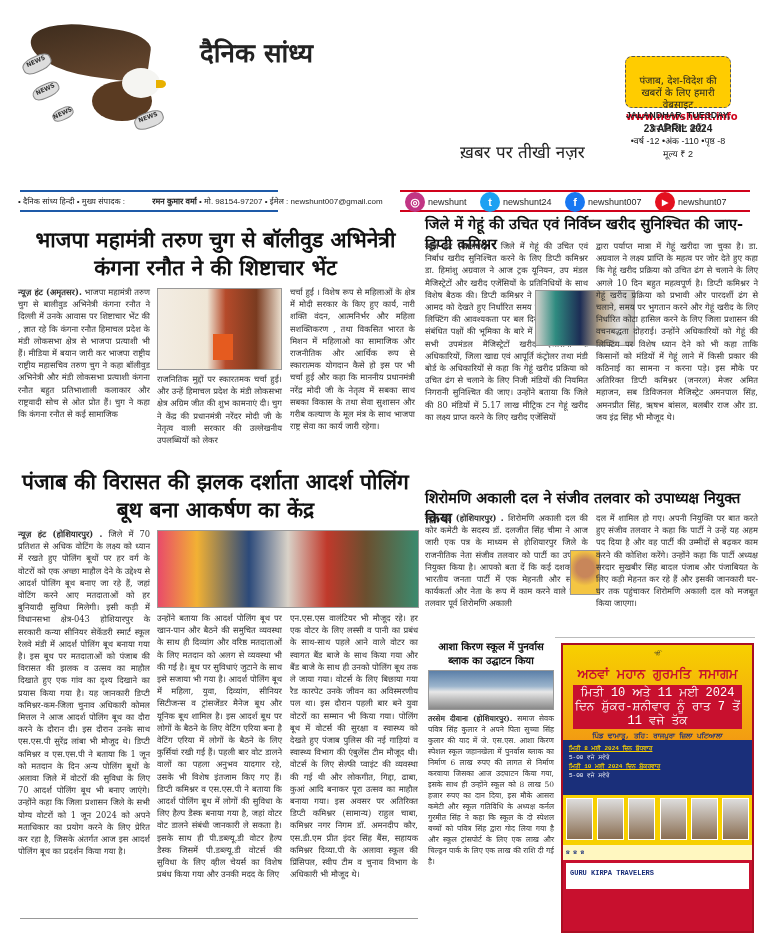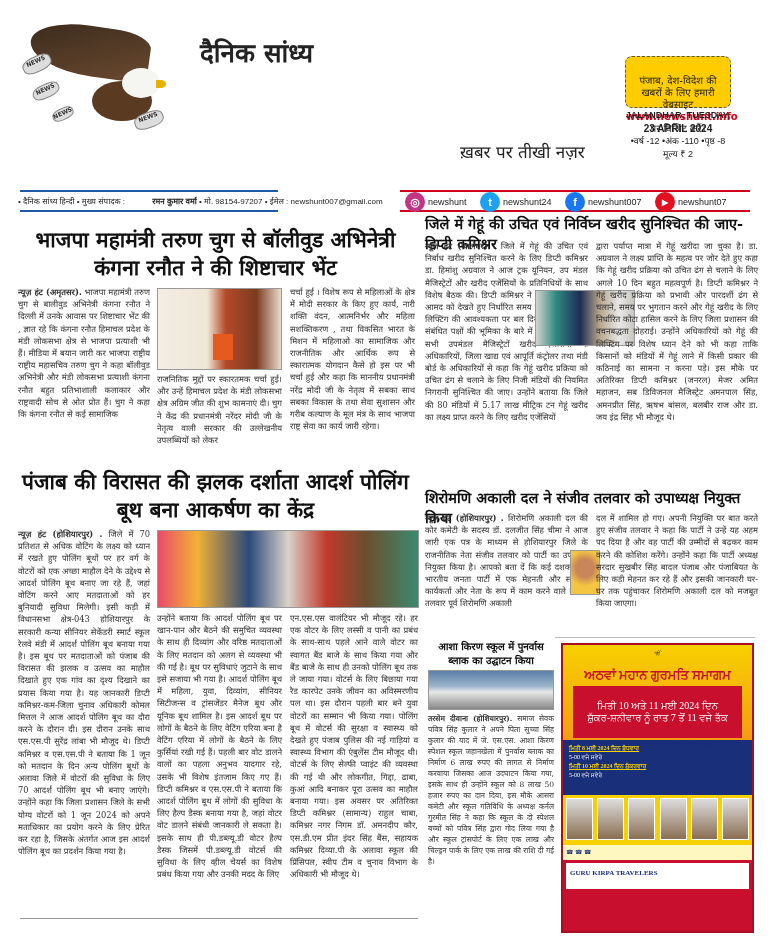--- a/index.html
+++ b/index.html
@@ -26,24 +26,24 @@
 .infotext{position:absolute;left:18px;top:5px;font-size:8px;font-family:"Liberation Sans",sans-serif;white-space:nowrap;}
 .infotext b{font-weight:bold;padding-left:25px;}
 .social{position:absolute;top:2px;display:flex;align-items:center;font-family:"Liberation Sans",sans-serif;font-size:9px;}
 .social .ic{width:20px;height:20px;border-radius:50%;color:#fff;font-weight:bold;font-size:11px;display:flex;align-items:center;justify-content:center;margin-right:3px;}
 .col{position:absolute;}
 .headline{font-family:"DejaVu Sans",sans-serif;font-weight:bold;color:#111;text-align:center;}
 .body-text{font-size:8.3px;line-height:12.2px;text-align:justify;color:#333;}
 .body-text .lead{font-weight:bold;}
 .photo{position:absolute;border:1px solid #999;}
 .rule{position:absolute;background:#999;}
-.ad{position:absolute;left:561px;top:643px;width:193px;height:290px;background:#c8102e;border:2px solid #aa0e23;overflow:hidden;font-family:Liberation Serif, serif;}
+.ad{position:absolute;left:561px;top:643px;width:193px;height:290px;background:#c8102e;border:2px solid #aa0e23;overflow:hidden;font-family:Liberation Mono, monospace;}
 .ad .top{background:linear-gradient(#f7d000,#f39c12);height:95px;text-align:center;padding-top:6px;}
 .ad .title{color:#c8102e;font-weight:bold;font-size:13px;margin-top:10px;}
-.ad .dateband{background:#c8102e;color:#fff;font-size:10px;padding:14px;margin:3px 10px;}
+.ad .dateband{background:#c8102e;color:#fff;font-size:12px;padding:1px;margin:3px 10px;}
 .ad .small{font-size:5px;color:#333;}
 .ad .blue{background:#1a2f7a;color:#fff;height:55px;padding:4px 6px;font-size:6px;line-height:9px;}
 .ad .faces{display:flex;justify-content:space-between;padding:3px;background:#f7d000;height:50px;}
 .ad .face{width:27px;height:42px;background:linear-gradient(#ddd,#8a6e52);border:1px solid #fff;}
 .ad .contact{background:#fff7c0;font-size:6px;padding:3px;color:#1a2f7a;line-height:9px;}
 .ad .bottom{background:#fff;margin:3px;height:26px;display:flex;font-size:7px;font-weight:bold;color:#1a2f7a;}
 </style>
 </head>
 <body>
 

